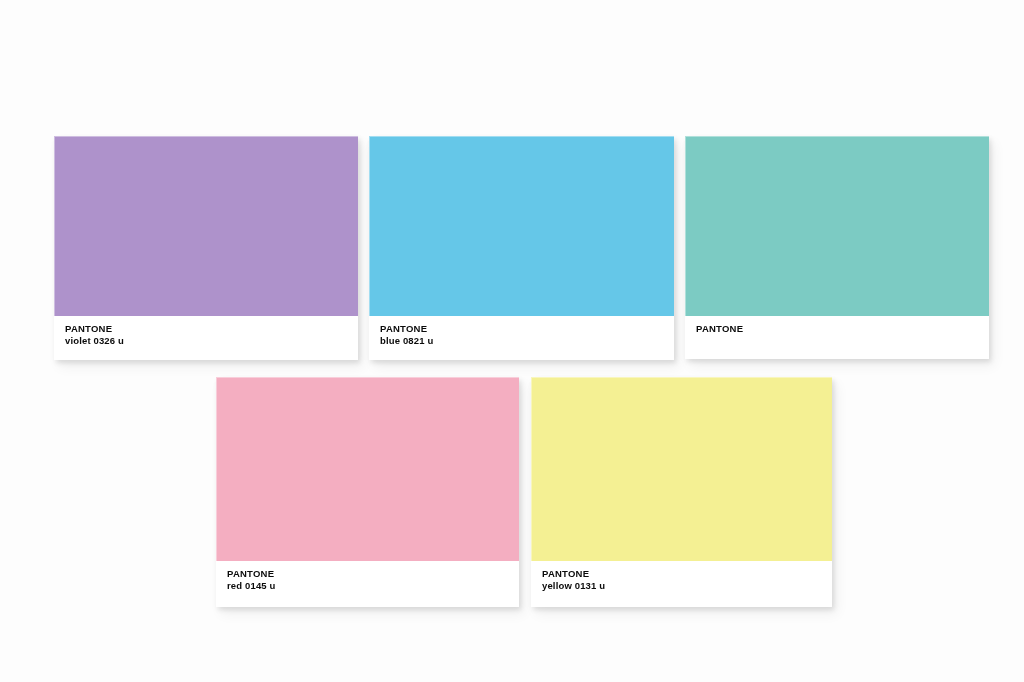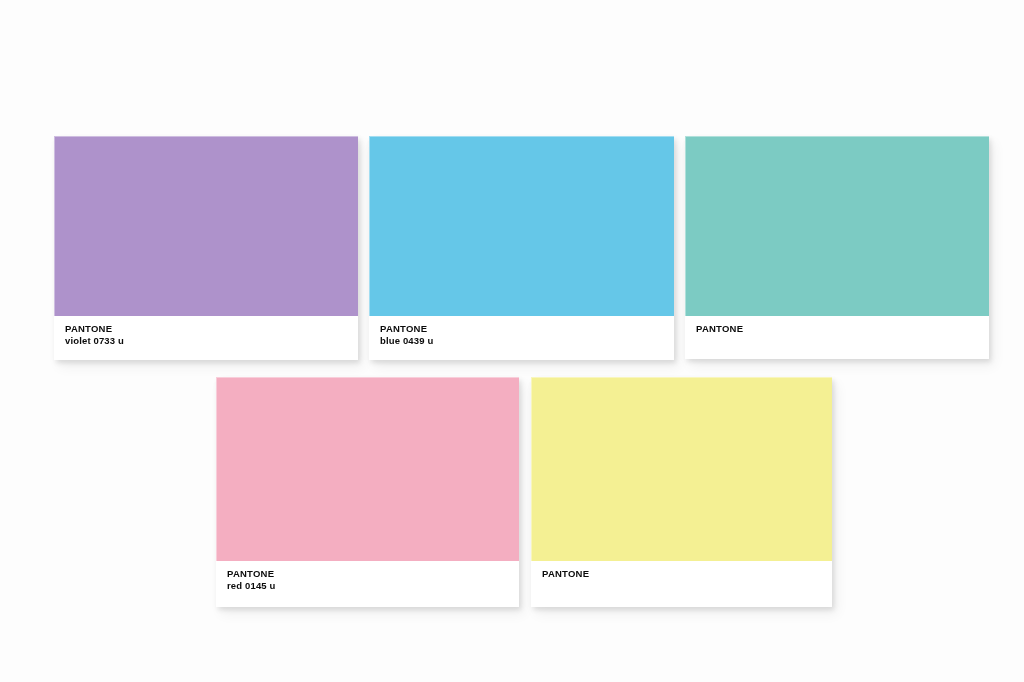--- a/index.html
+++ b/index.html
@@ -80,42 +80,43 @@
   }
 </style>
 </head>
 <body style="background: rgb(253, 253, 253);">
 
 <div id="swatch-board">
     <div class="swatch-card" style="left: 42px; top: 107px; width: 304px; height: 224px;">
       <div class="swatch-color" style="height: 180px; background: rgb(174, 146, 203);"></div>
       <div class="swatch-label" style="height: 44px;">
         <span class="brand-name">PANTONE</span>
-        <span class="color-name">violet 0733 u</span>
+        <span class="color-name">violet 0326 u</span>
       </div>
     </div>
     <div class="swatch-card" style="left: 357px; top: 107px; width: 305px; height: 224px;">
       <div class="swatch-color" style="height: 180px; background: rgb(101, 199, 232);"></div>
       <div class="swatch-label" style="height: 44px;">
         <span class="brand-name">PANTONE</span>
-        <span class="color-name">blue 0439 u</span>
+        <span class="color-name">blue 0821 u</span>
       </div>
     </div>
     <div class="swatch-card" style="left: 673px; top: 107px; width: 304px; height: 223px;">
       <div class="swatch-color" style="height: 180px; background: rgb(124, 203, 195);"></div>
       <div class="swatch-label" style="height: 43px;">
         <span class="brand-name">PANTONE</span>
       </div>
     </div>
     <div class="swatch-card" style="left: 204px; top: 348px; width: 303px; height: 230px;">
       <div class="swatch-color" style="height: 184px; background: rgb(244, 174, 193);"></div>
       <div class="swatch-label" style="height: 46px;">
         <span class="brand-name">PANTONE</span>
         <span class="color-name">red 0145 u</span>
       </div>
     </div>
     <div class="swatch-card" style="left: 519px; top: 348px; width: 301px; height: 230px;">
       <div class="swatch-color" style="height: 184px; background: rgb(244, 240, 147);"></div>
       <div class="swatch-label" style="height: 46px;">
         <span class="brand-name">PANTONE</span>
+        <span class="color-name">yellow 0131 u</span>
       </div>
     </div>
   </div>
 
 </body></html>

